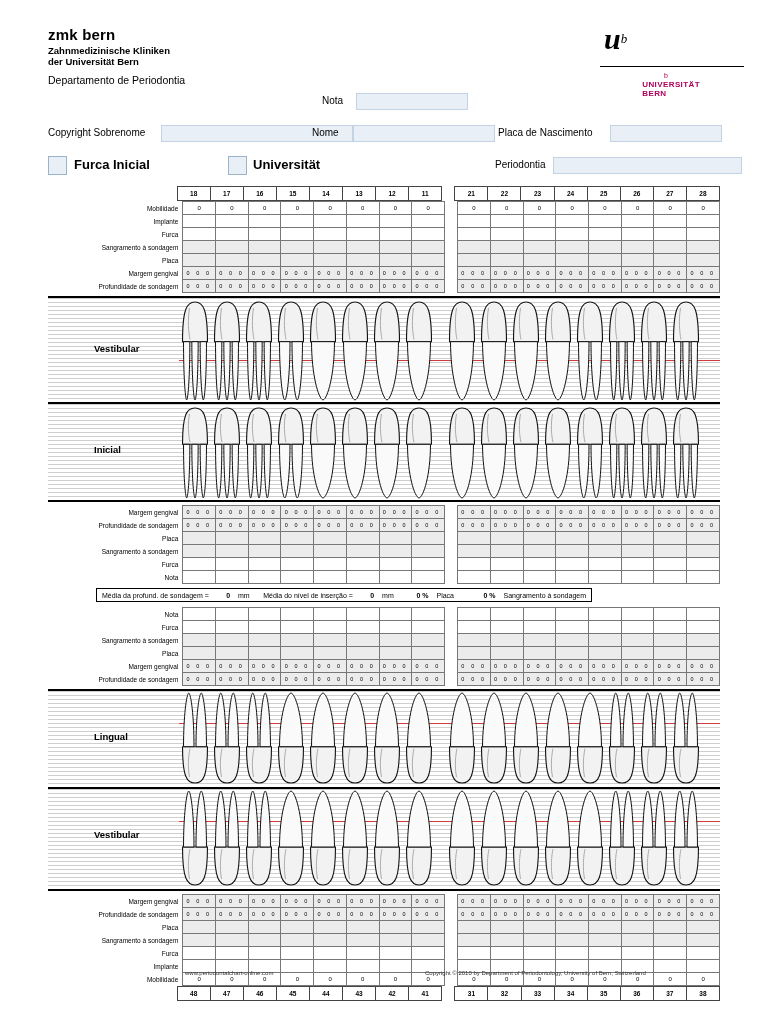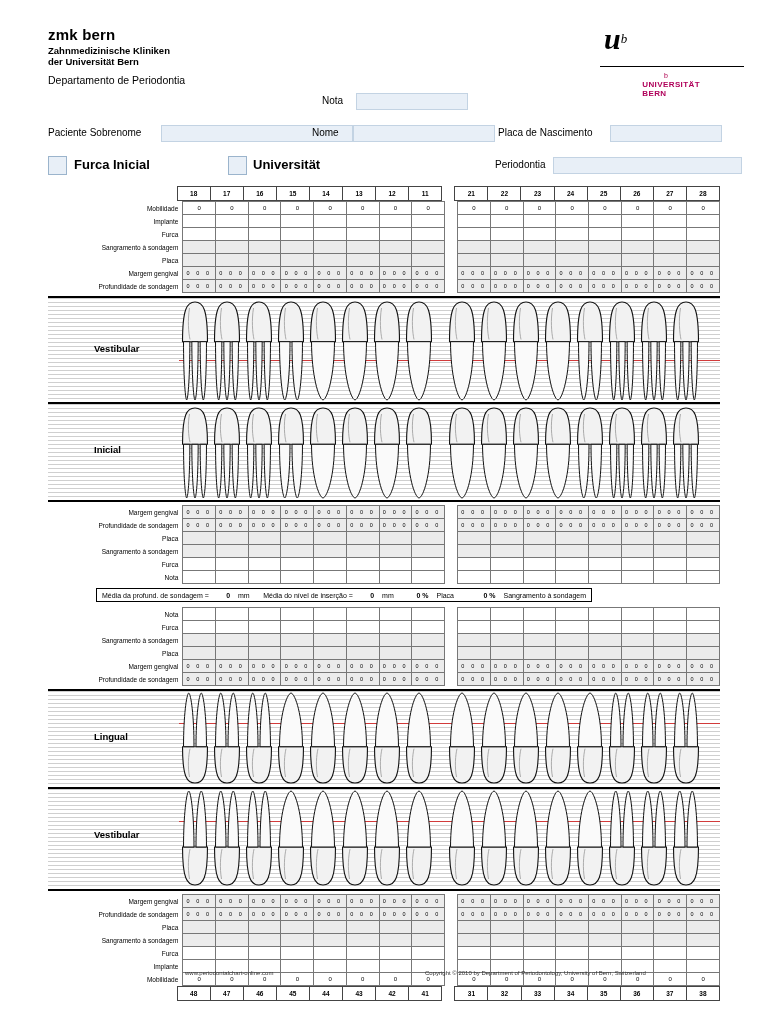--- a/index.html
+++ b/index.html
@@ -92,21 +92,21 @@
       <div>UNIVERSITÄT</div>
       <div>BERN</div>
     </div>
 
     <div class="row-data">
       <span class="lbl">Nota</span>
       <div class="fld"></div>
     </div>
 
     <div class="row2">
-      <span class="lbl" style="left:0">Paciente Sobrenome</span>
+      <span class="lbl" style="left:0">Copyright Sobrenome</span>
       <div class="fld" style="left:113px;width:190px"></div>
       <span class="lbl" style="left:264px">Nome</span>
       <div class="fld" style="left:305px;width:140px"></div>
       <span class="lbl" style="left:450px">Placa de Nascimento</span>
       <div class="fld" style="left:562px;width:110px"></div>
     </div>
 
     <div class="row3">
       <div class="chk" style="left:0;top:0"></div>
       <div class="b1">Furca Inicial</div>

